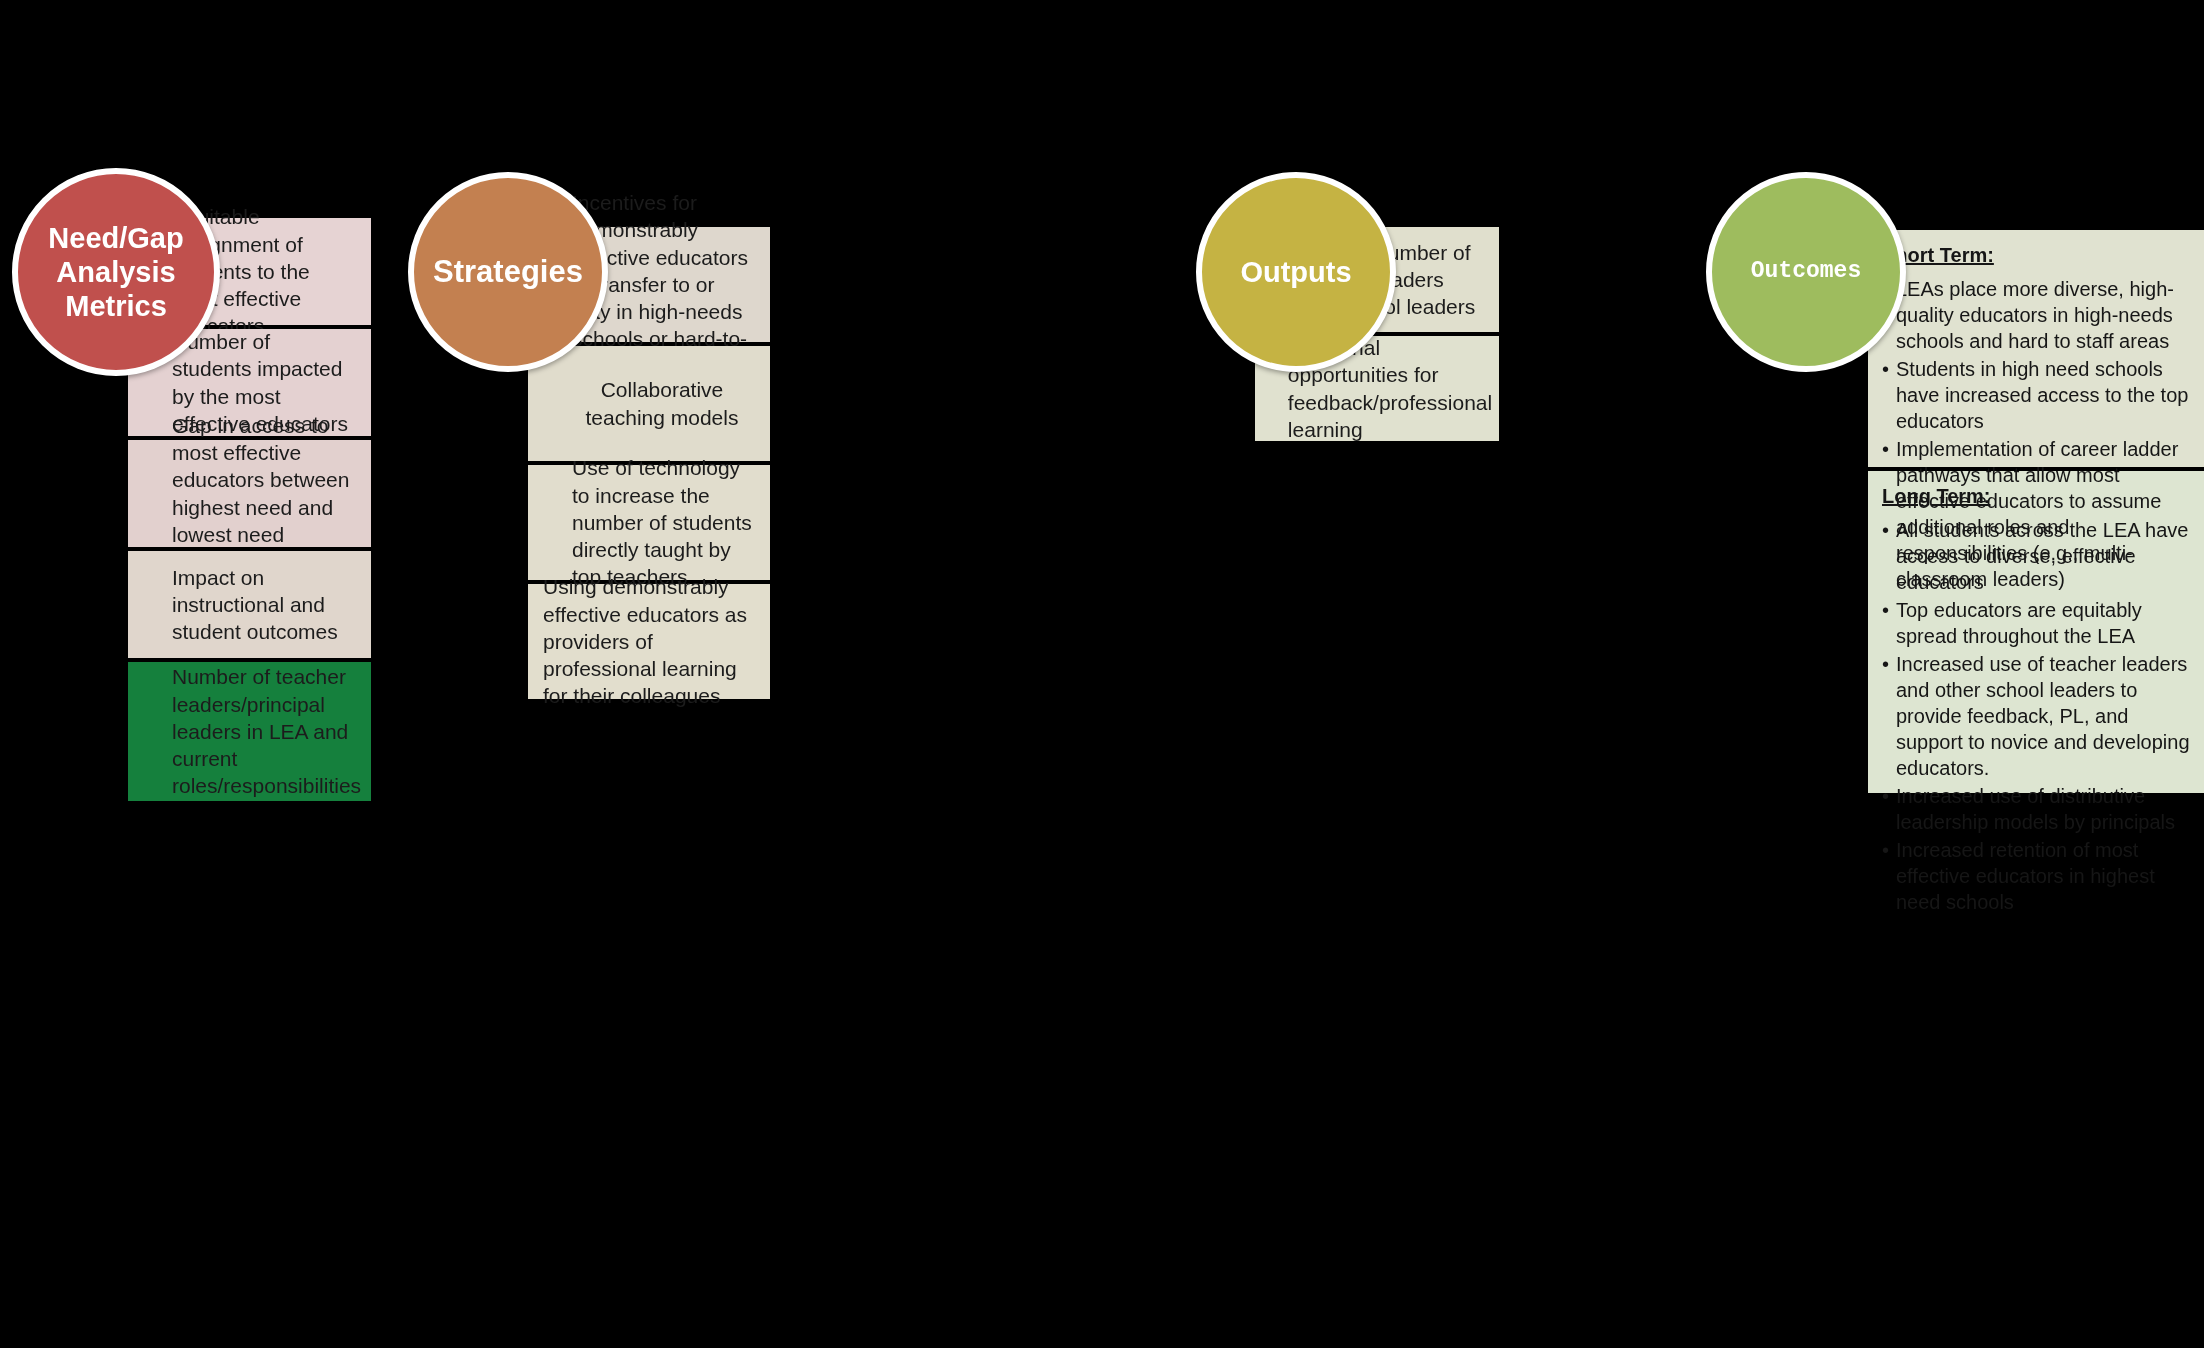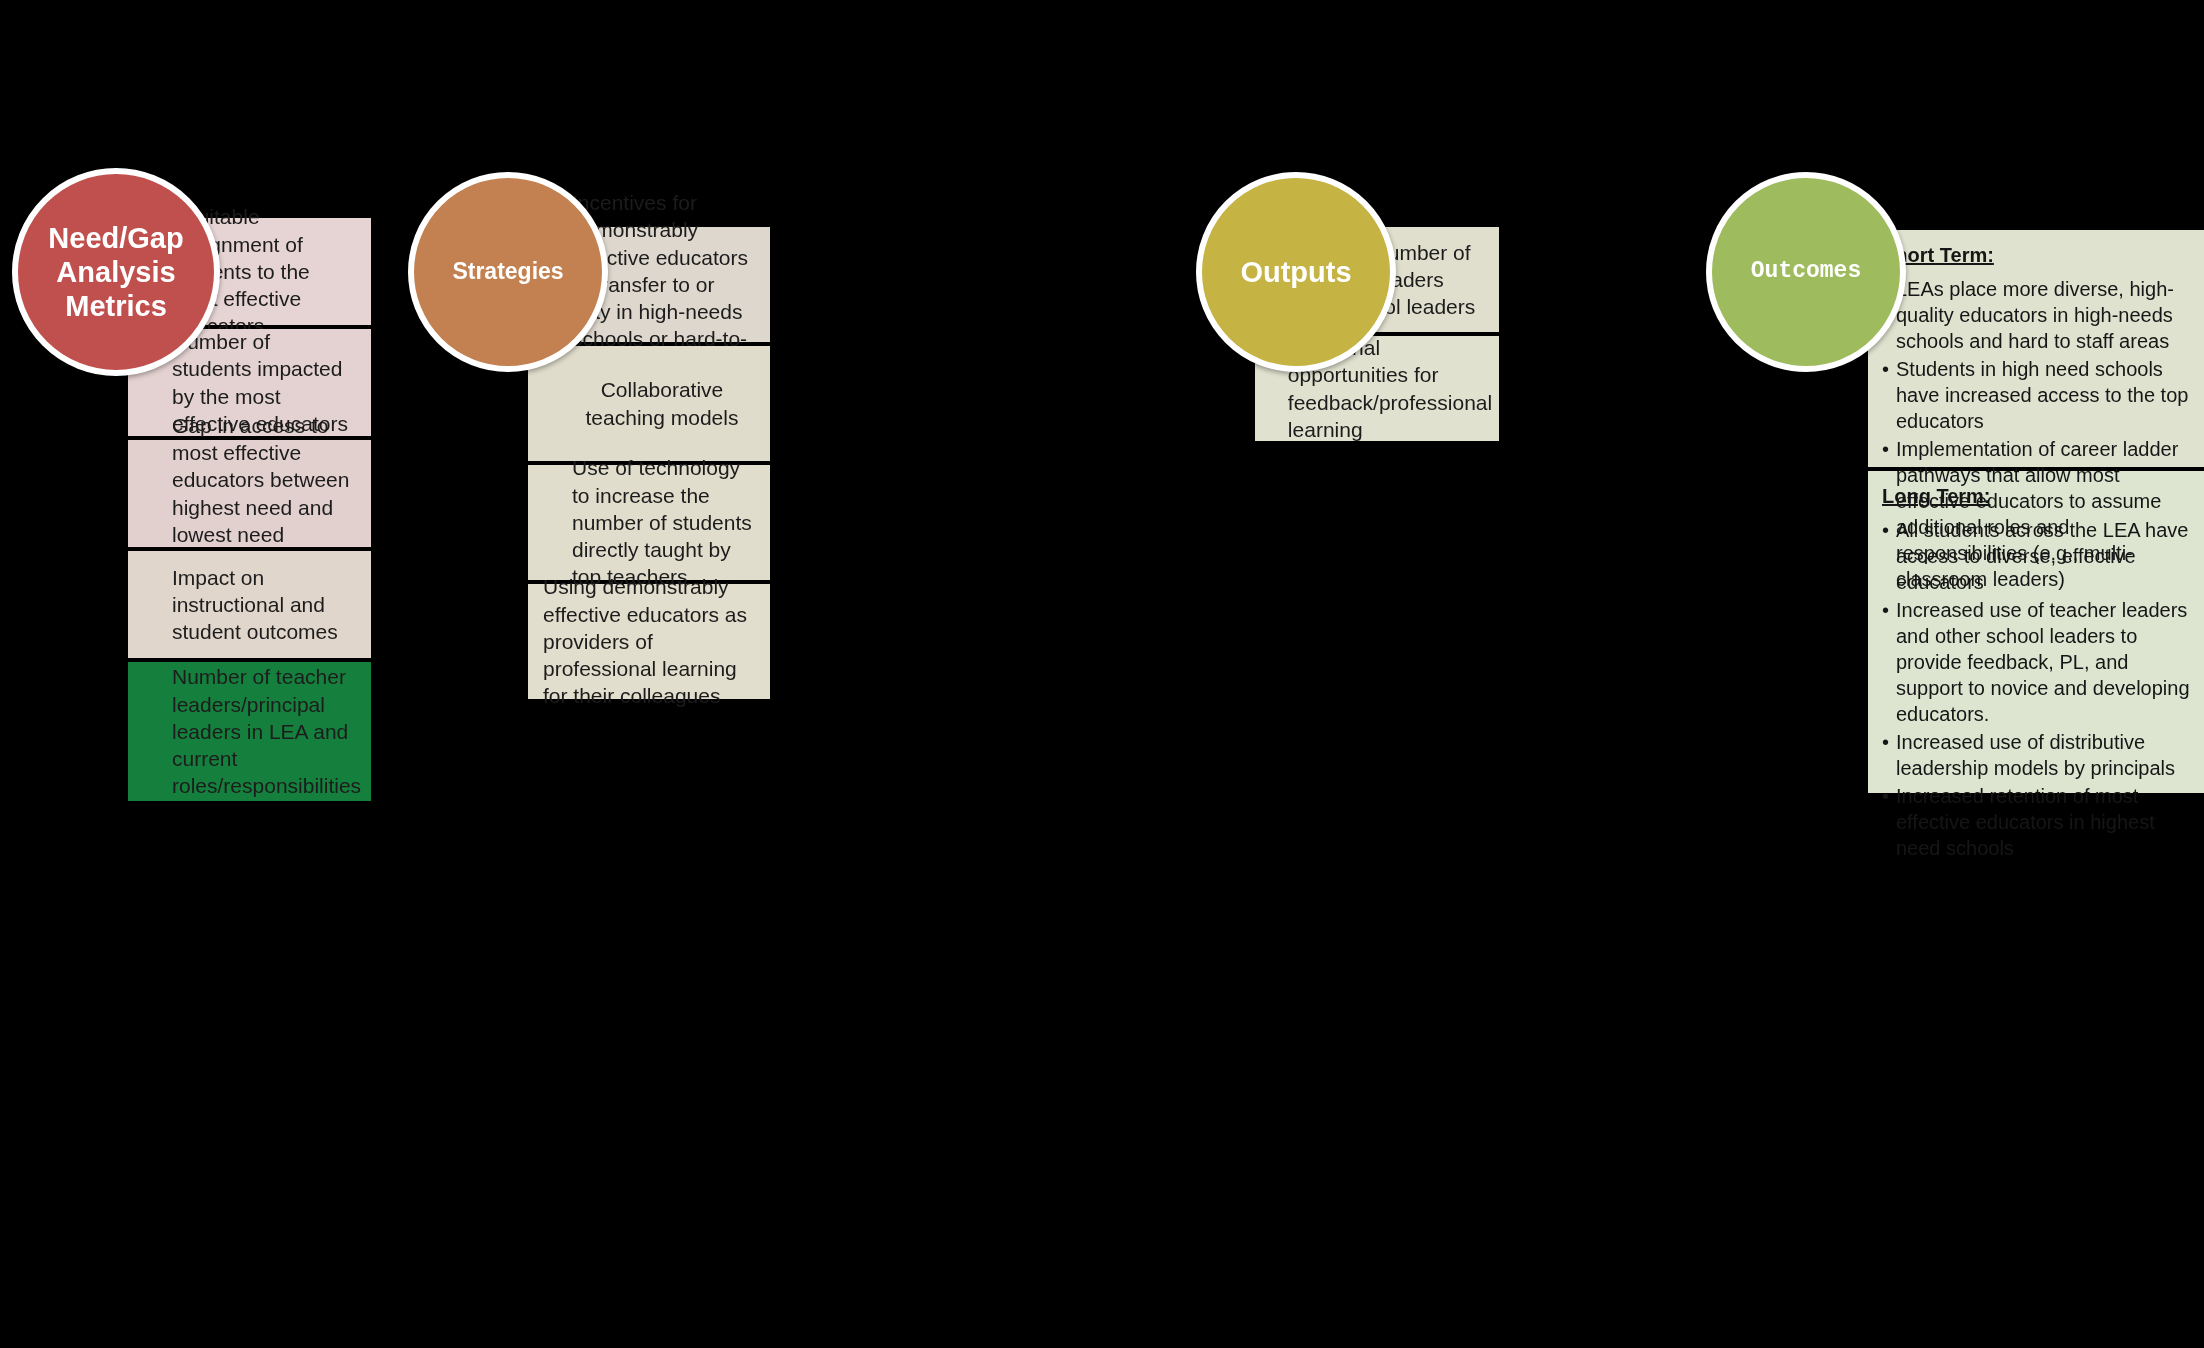--- a/index.html
+++ b/index.html
@@ -112,21 +112,21 @@
       <span>Gap in access to most effective educators between highest need and lowest need students/buildings</span>
     </div>
     <div class="card" style="height:107px; background:#e0d6cc;">
       <span>Impact on instructional and student outcomes</span>
     </div>
     <div class="card" style="height:139px; background:#15803d;">
       <span>Number of teacher leaders/principal leaders in LEA and current roles/responsibilities</span>
     </div>
   </div>
 
-  <div class="circle" style="left:408px; top:172px; width:200px; height:200px; background:#c38050; font-size:23px;">
+  <div class="circle" style="left:408px; top:172px; width:200px; height:200px; background:#c38050; font-size:31px;">
     <span class="circle-label">Strategies</span>
   </div>
 
   <div class="stack" style="left:528px; top:227px; width:242px;">
     <div class="card" style="height:115px; background:#ded7cd;">
       <span>Incentives for demonstrably effective educators to transfer to or stay in high-needs schools or hard-to-staff areas</span>
     </div>
     <div class="card" style="height:115px; background:#e0dccc;text-align:center;">
       <span>Collaborative teaching models</span>
     </div>
@@ -163,20 +163,21 @@
         <li>LEAs place more diverse, high-quality educators in high-needs schools and hard to staff areas</li>
         <li>Students in high need schools have increased access to the top educators</li>
         <li>Implementation of career ladder pathways that allow most effective educators to assume additional roles and responsibilities (e.g., multi-classroom leaders)</li>
       </ul>
     </div>
 
     <div class="panel" style="height:322px; background:#dde5d1;">
       <span class="panel-title">Long Term:</span>
       <ul>
         <li>All students across the LEA have access to diverse, effective educators</li>
+        <li>Top educators are equitably spread throughout the LEA</li>
         <li>Increased use of teacher leaders and other school leaders to provide feedback, PL, and support to novice and developing educators.</li>
         <li>Increased use of distributive leadership models by principals</li>
         <li>Increased retention of most effective educators in highest need schools</li>
       </ul>
     </div>
 
   </div>
 
 </div>
 

